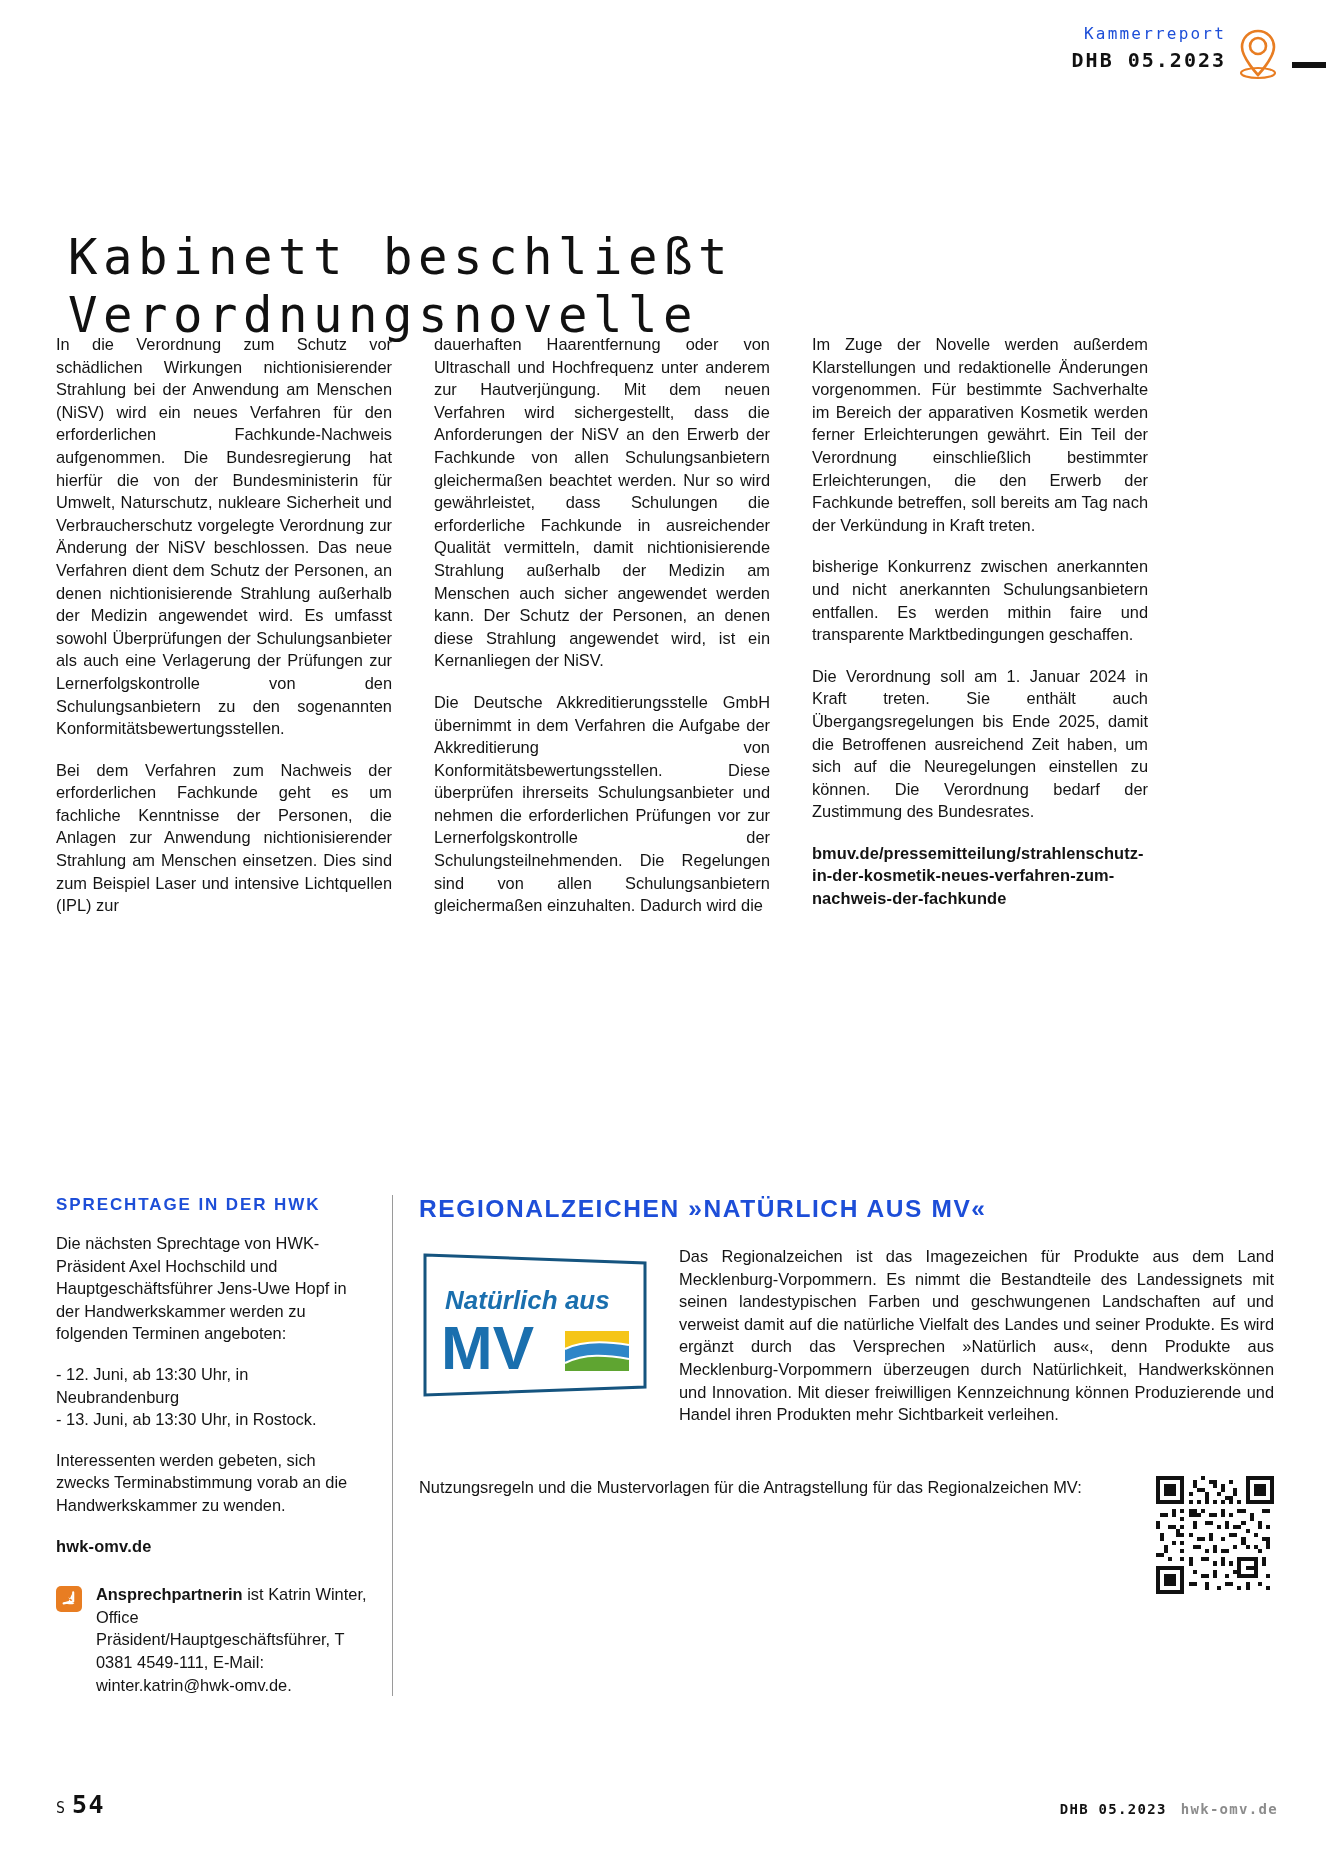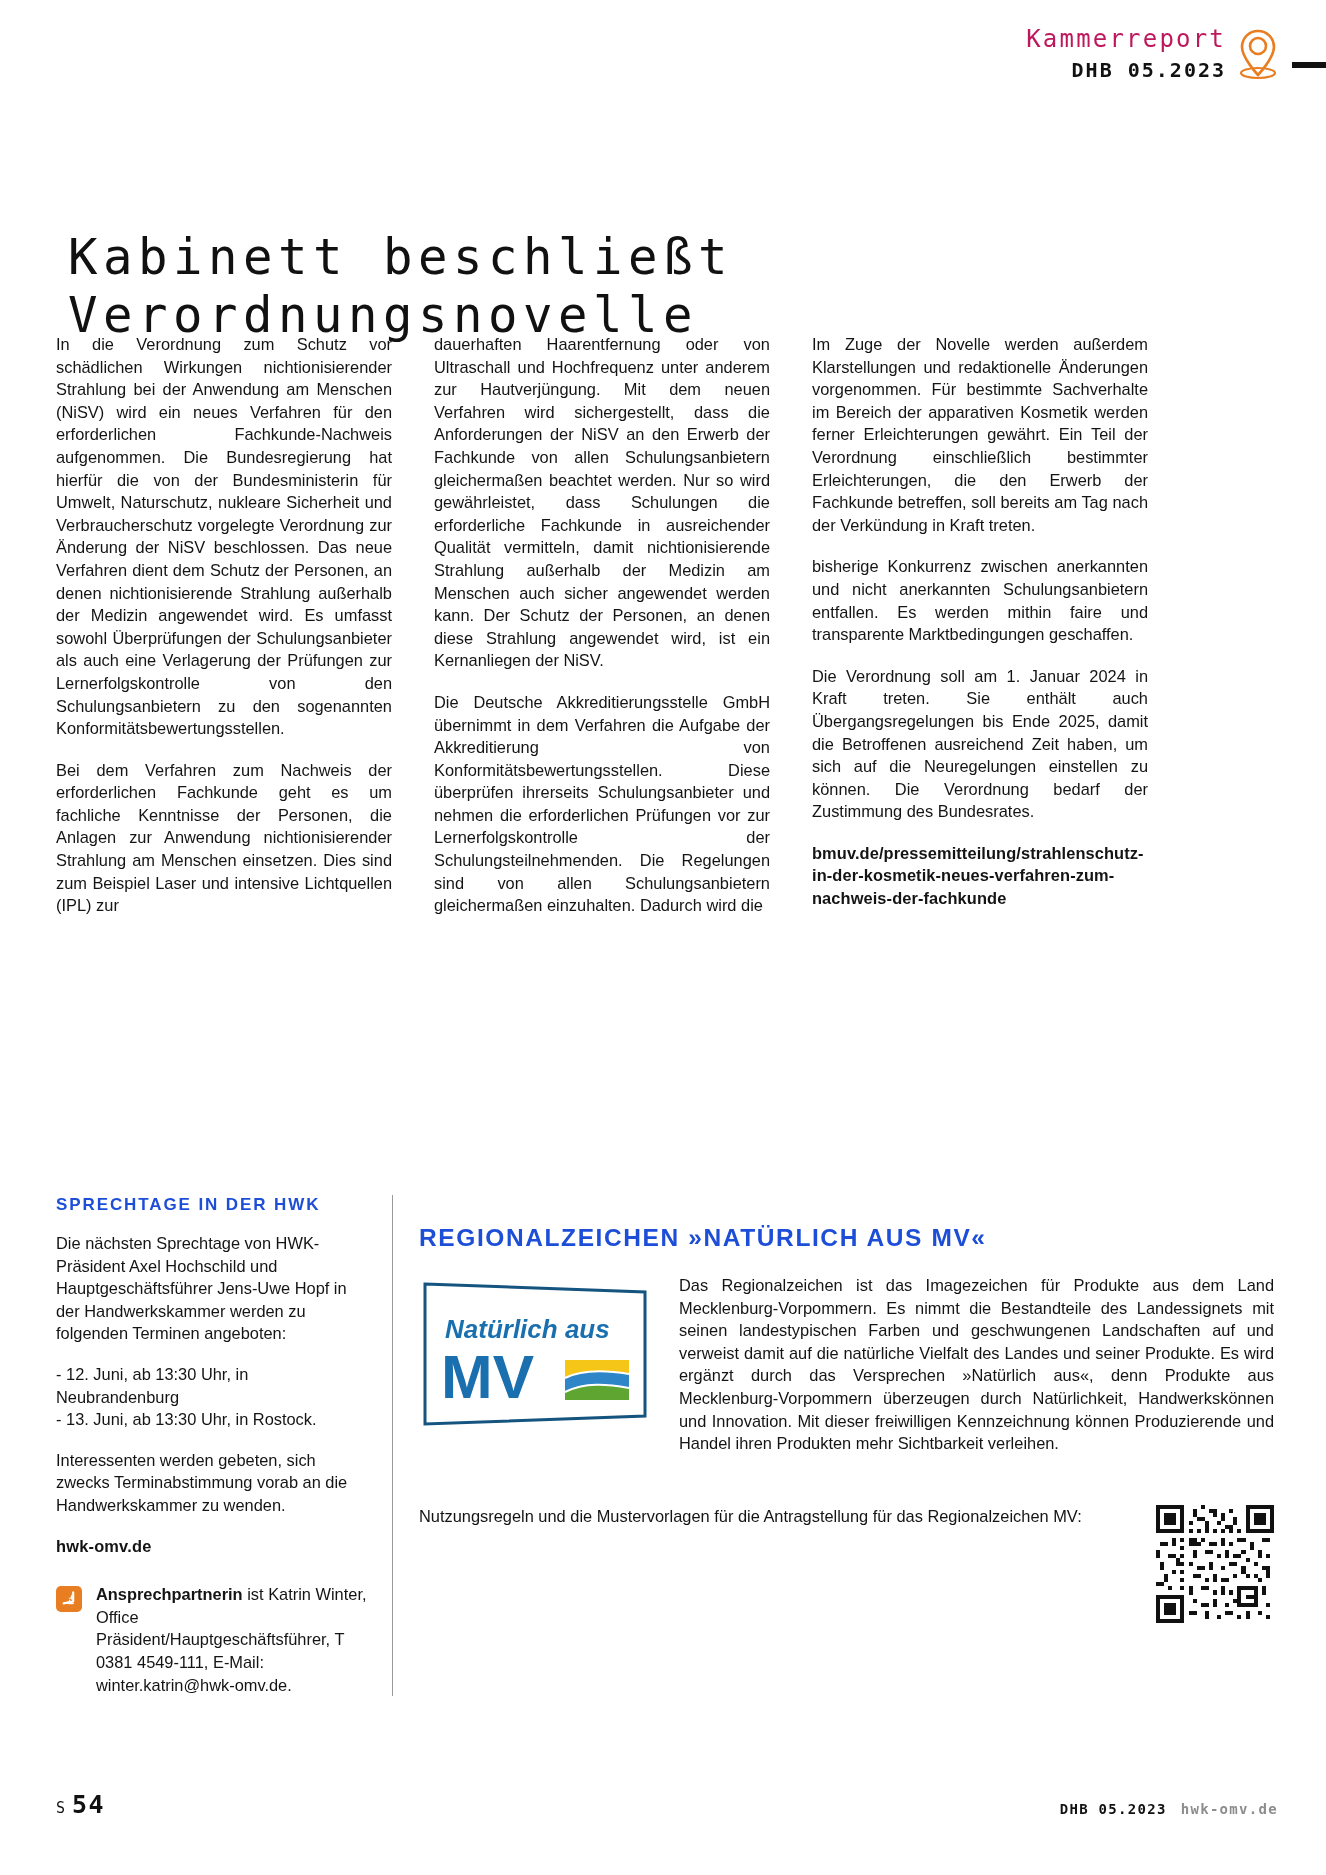--- a/index.html
+++ b/index.html
@@ -15,21 +15,21 @@
   .page { position:absolute; inset:0; }
 
   
   .masthead {
     position:absolute; top:24px; right:48px;
     display:flex; align-items:flex-start; gap:0;
   }
   .mast-text { text-align:right; line-height:1.25; }
   .mast-kicker {
     font-family:"DejaVu Sans Mono", monospace;
-    font-size:24px; letter-spacing:2.2px; color:#be185d; font-weight:400;
+    font-size:16px; letter-spacing:2.2px; color:#1d4ed8; font-weight:400;
     white-space:nowrap;
   }
   .mast-issue {
     font-family:"DejaVu Sans Mono", monospace;
     font-size:20px; letter-spacing:2.0px; color:#111; font-weight:700;
     margin-top:4px; white-space:nowrap;
   }
   .pin-icon { margin-left:12px; margin-top:4px; }
   .mast-rule {
     position:absolute; top:38px; right:0px;
@@ -65,21 +65,21 @@
   .src-link {
     font-weight:700; font-size:14.6px; line-height:20px;
     text-align:left !important; word-break:break-word;
     letter-spacing:0.1px;
   }
 
   
   .lower { position:absolute; left:56px; top:1195px; width:1218px; display:flex; }
   .lower-left { width:336px; padding-right:20px; }
   .divider-v { width:1px; background:#9a9a9a; margin:0 26px 0 0; align-self:stretch; }
-  .lower-right { flex:1;margin-top:29px; }
+  .lower-right { flex:1; }
 
   .sec-head {
     font-size:17px; font-weight:700; letter-spacing:1.9px;
     color:#1d4ed8; margin:0 0 17px 0;
     font-family:"Liberation Sans", sans-serif;
     text-transform:uppercase; white-space:nowrap;
   }
   .sec-head.big {
     font-size:24.5px; letter-spacing:1.6px; margin-bottom:22px;
   }

